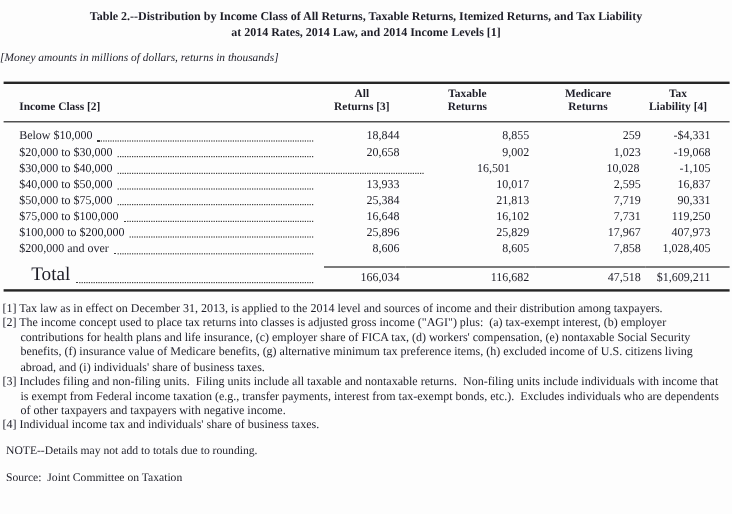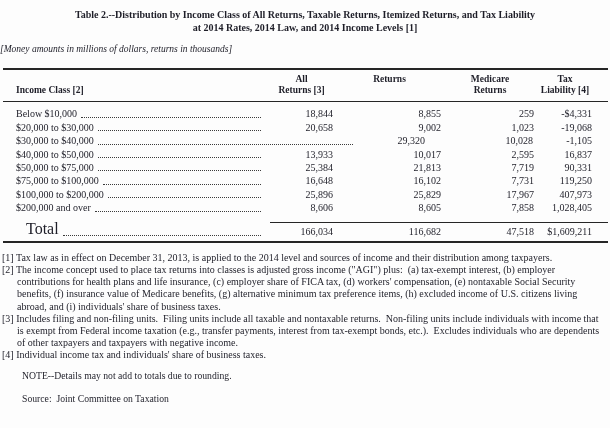--- a/index.html
+++ b/index.html
@@ -39,21 +39,21 @@
   .num { text-align:right; white-space:nowrap; }
 
   .total-row { display:flex; align-items:flex-end; margin-top:6px; padding-bottom:3px; font-weight:normal; }
   .total-row .label-cell { padding-left:23px; }
   .total-row .num { border-top:1.3px solid #262626; padding-top:3px; font-size:10px; line-height:12px; }
   .total-row .leader { border-bottom-width:1.5px; }
 
   .footnotes { margin-top:9px; width:604px; margin-left:2px; }
   .fn { font-size:10px; line-height:12.1px; padding-left:15px; text-indent:-15px; }
   .fn-text { white-space:pre-wrap; }
-  .note, .source { font-size:9.7px; line-height:12px; margin-left:22px; white-space:pre-wrap; }
+  .note, .source { font-size:9.7px; line-height:12px; margin-left:5px; white-space:pre-wrap; }
   .note { margin-top:9px; }
   .source { margin-top:11px; }
 </style>
 </head>
 <body>
 
 <div class="title">
   <div>Table 2.--Distribution by Income Class of All Returns, Taxable Returns, Itemized Returns, and Tax Liability</div>
   <div>at 2014 Rates, 2014 Law, and 2014 Income Levels [1]</div>
 </div>
@@ -61,20 +61,21 @@
 
 <div class="tbl">
 
   <div class="thead">
     <div class="th th-income">Income Class [2]</div>
     <div class="th c2">
       <span class="l">All</span>
       <span class="l">Returns [3]</span>
     </div>
     <div class="th c3">
+      <span class="l">Taxable</span>
       <span class="l">Returns</span>
     </div>
     <div class="th c4">
       <span class="l">Medicare</span>
       <span class="l">Returns</span>
     </div>
     <div class="th c5">
       <span class="l">Tax</span>
       <span class="l">Liability [4]</span>
     </div>
@@ -103,21 +104,21 @@
       <div class="num c3">9,002</div>
       <div class="num c4">1,023</div>
       <div class="num c5">-19,068</div>
     </div>
 
     <div class="row">
       <div class="label-cell">
           <span class="txt">$30,000 to $40,000</span>
           <span class="leader"></span>
         </div>
-      <div class="num c2">29,320</div>
+      <div class="num c2">16,501</div>
       <div class="num c3">10,028</div>
       <div class="num c5">-1,105</div>
     </div>
 
     <div class="row">
       <div class="label-cell">
           <span class="txt">$40,000 to $50,000</span>
           <span class="leader"></span>
         </div>
       <div class="num c2">13,933</div>

